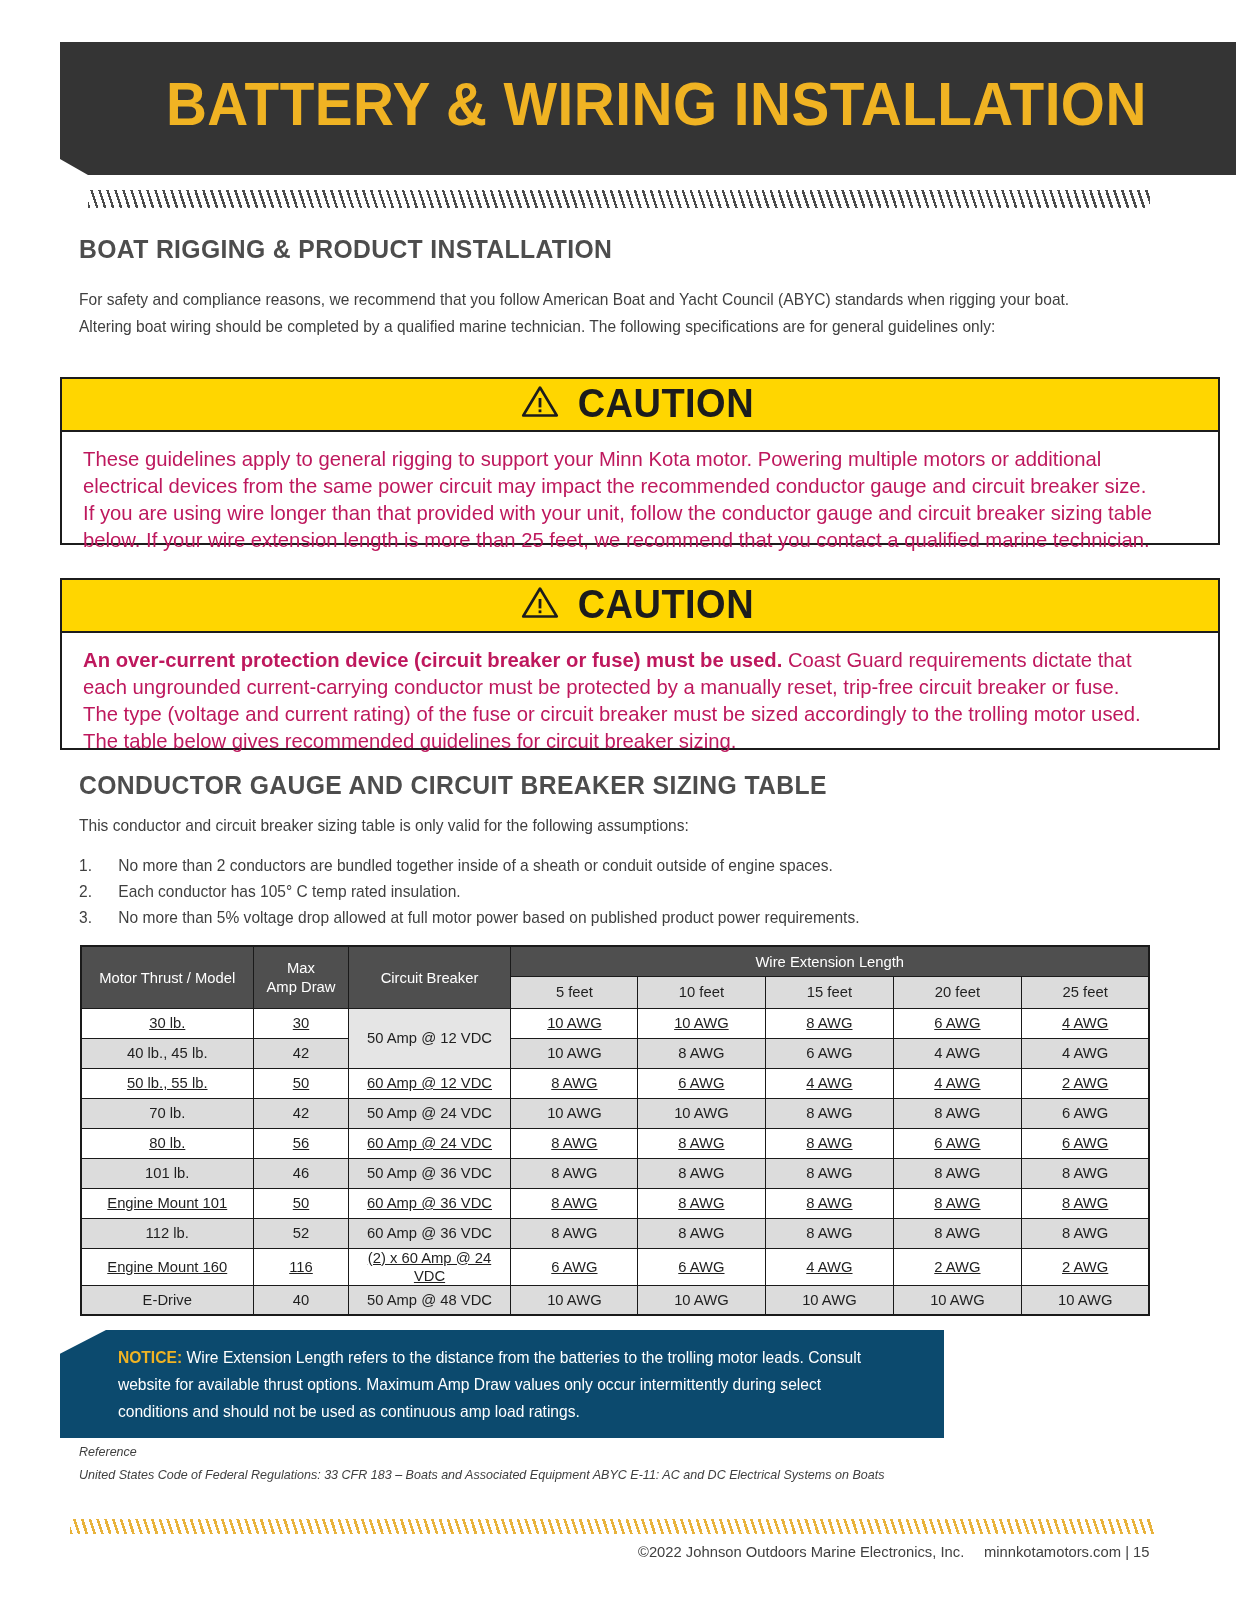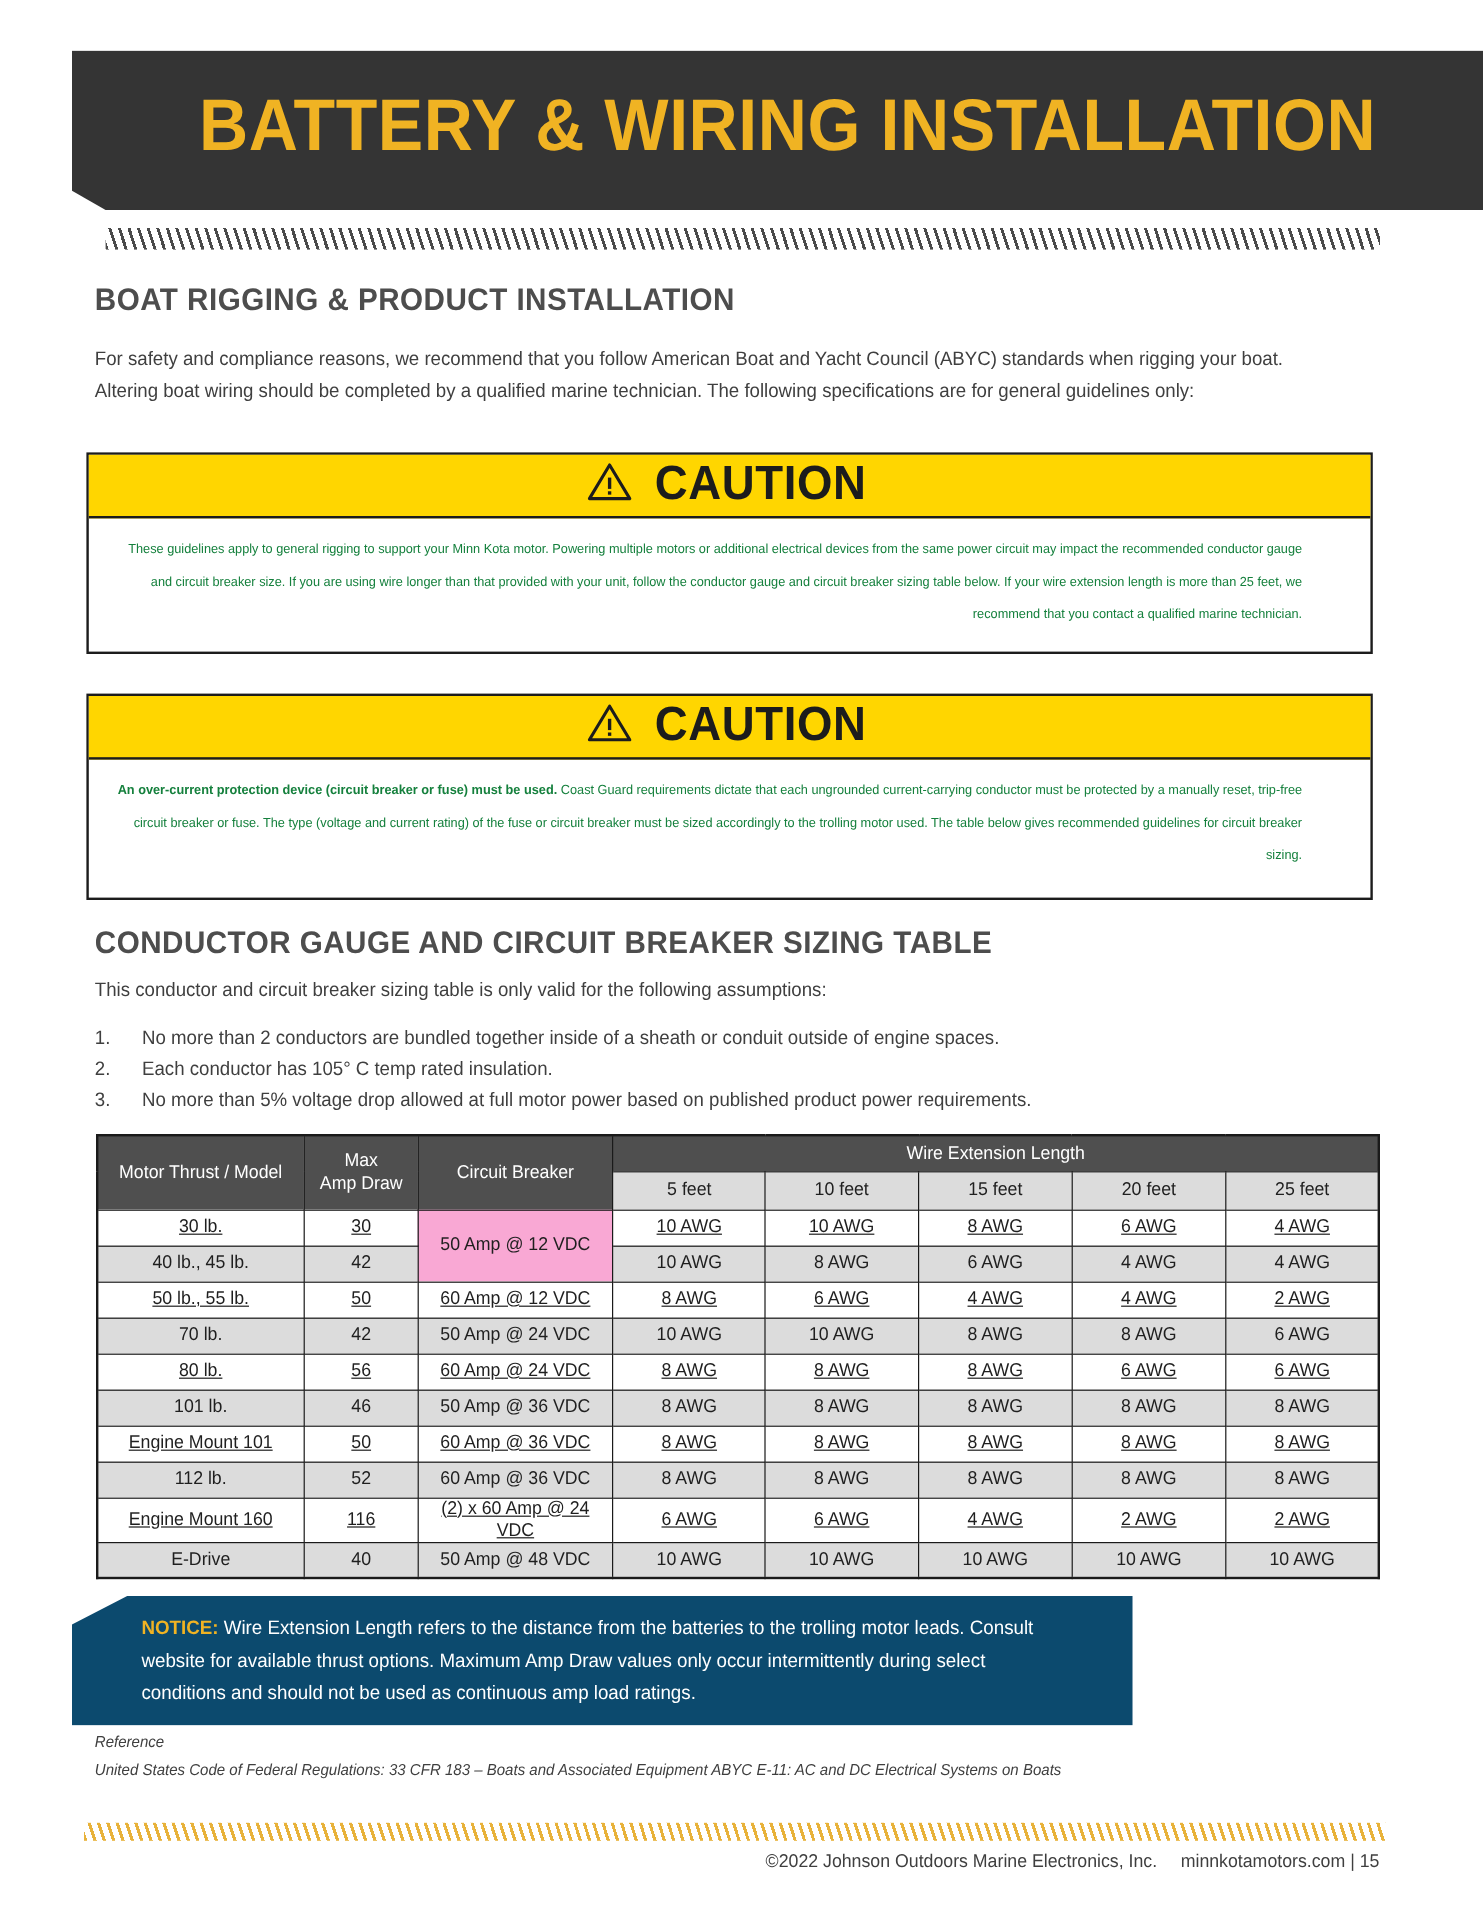--- a/index.html
+++ b/index.html
@@ -109,22 +109,22 @@
     transform-origin: left top;
   }
   .assumption-list li .num {
     position: absolute; left: 0; top: 0;
     width: 26px; text-align: left;
   }
 
   
   .caution-box {
     position: absolute;
-    left: 72px;
-    width: 1072px;
+    left: 60px;
+    width: 1160px;
     border: 2px solid #1c1c1c;
     background: #ffffff;
   }
   #caution-box-1 { top: 377px; height: 168px; }
   #caution-box-2 { top: 578px; height: 172px; }
 
   .caution-bar {
     background: #ffd600;
     border-bottom: 2px solid #1c1c1c;
     height: 53px;
@@ -140,24 +140,23 @@
     color: #1c1c1c;
     letter-spacing: 0.5px;
     transform: scaleX(0.95);
     line-height: 1;
     padding-bottom: 3px;
   }
   .warn-triangle { display: block; margin-bottom: 2px; }
 
   .caution-body {
     padding: 13px 21px 10px 21px;
-    font-size: 11px;
+    font-size: 21px;
     line-height: 27px;
-    color: #15803d;
-    text-align: right;
+    color: #be185d;
   }
   .caution-body .lead { font-weight: bold; }
   .caution-body p { margin: 0; transform: scaleX(0.965); transform-origin: left top; }
 
   
   .spec-table {
     position: absolute;
     left: 80px; top: 945px;
     width: 1068px;
     border-collapse: collapse;
@@ -181,21 +180,21 @@
     line-height: 19px;
   }
   .spec-table .hdr-sub {
     background: #dcdcdc;
     color: #1f1f1f;
     height: 32px;
     margin-left: 22px;
   }
   .spec-table td.shade { background: #dcdcdc; }
   .spec-table td.plain { background: #ffffff; text-decoration: underline; }
-  .spec-table td.merged { background: #f9a8d4; margin-left: 24px; }
+  .spec-table td.merged { background: #e5e5e5; margin-left: 24px; }
   .col-model   { width: 172px; }
   .col-amp     { width: 95px; }
   .col-breaker { width: 162px; }
   .col-wire    { width: 127.8px; }
   .spec-table .cell-text { display: block; transform: scaleX(0.96); }
 
   
   .notice-box {
     position: absolute;
     left: 60px; top: 1330px;

